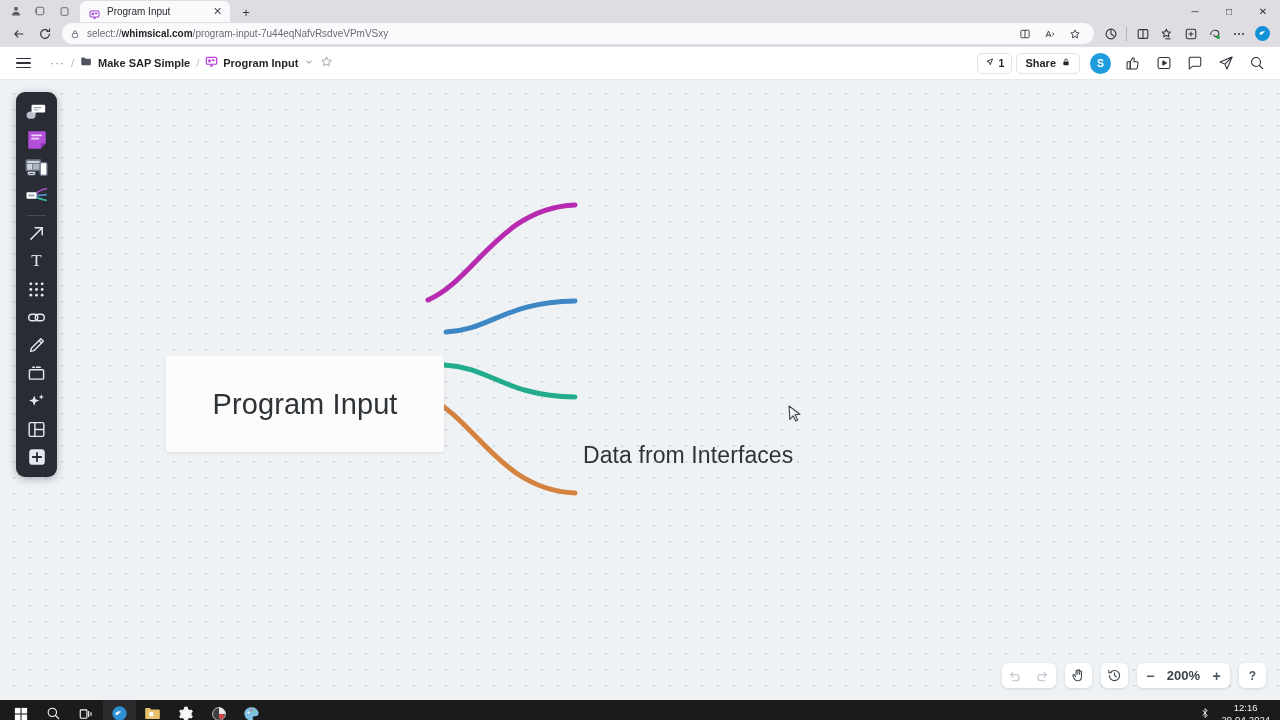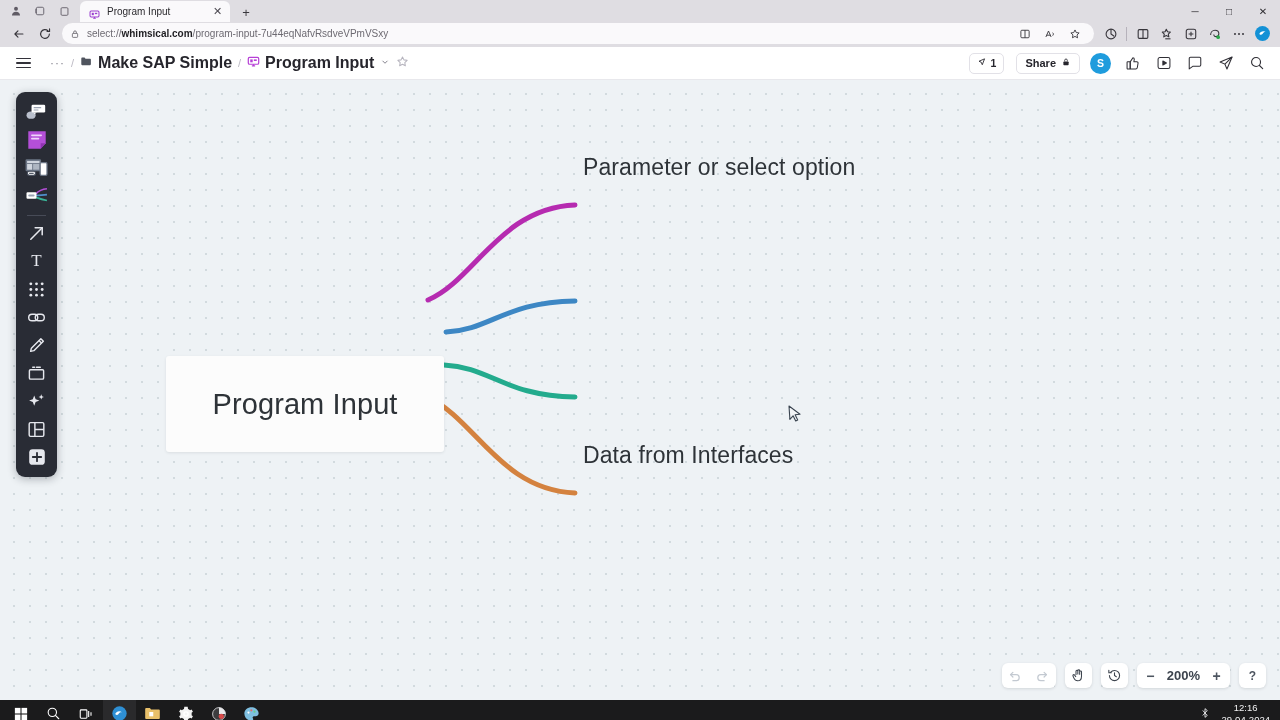--- a/index.html
+++ b/index.html
@@ -81,34 +81,34 @@
   }
   #hamburger {
     width: 26px; height: 26px; display: flex; flex-direction: column;
     justify-content: center; align-items: center; gap: 3px;
   }
   #hamburger span { width: 15px; height: 1.6px; background: #33323a; border-radius: 1px; }
   #breadcrumb { display: flex; align-items: center; gap: 6px; margin-left: 14px; }
   .bc-dots { color: #86848f; font-size: 12px; letter-spacing: 1px; }
   .bc-sep { color: #bcbac4; font-size: 11px; }
   .bc-item { display: flex; align-items: center; gap: 5px; }
-  .bc-label { font-size: 16px; color: #26252c; font-weight: 700; }
+  .bc-label { font-size: 11px; color: #26252c; font-weight: 700; }
   .bc-chev { color: #86848f; font-size: 9px; }
   .bc-star { color: #b6b4be; font-size: 12px; }
   #header-right { margin-left: auto; display: flex; align-items: center; gap: 4px; }
   #cursor-count {
     display: flex; align-items: center; gap: 4px;
     border: 1px solid #e2e1e7; border-radius: 5px;
     height: 21px; padding: 0 7px; font-size: 10.5px; color: #26252c; font-weight: 600;
   }
   #share-btn {
     display: flex; align-items: center; gap: 5px;
     border: 1px solid #e2e1e7; border-radius: 5px;
     height: 21px; padding: 0 8px; font-size: 11px;
-    color: #26252c; font-weight: 700; margin-left: 8px;
+    color: #26252c; font-weight: 700; margin-left: 0;
   }
   #avatar {
     width: 21px; height: 21px; border-radius: 50%;
     display: flex; align-items: center; justify-content: center;
     color: #fff; font-size: 10.5px; font-weight: 700; margin: 0 4px 0 6px;
   }
   .hdr-icon {
     width: 27px; height: 27px; display: flex; align-items: center;
     justify-content: center; color: #2f2e35;
   }
@@ -516,21 +516,20 @@
       <path id="branch-path-0" d="M428,220 C475,200 500,128 575,125" fill="none" stroke-width="5" stroke-linecap="round" stroke="#b62bb0"></path>
       <path id="branch-path-1" d="M446,252 C490,250 505,222 575,221" fill="none" stroke-width="5" stroke-linecap="round" stroke="#3d87c4"></path>
       <path id="branch-path-2" d="M444,285 C490,287 505,316 575,317" fill="none" stroke-width="5" stroke-linecap="round" stroke="#23ab8d"></path>
       <path id="branch-path-3" d="M427,317 C475,338 500,410 575,413" fill="none" stroke-width="5" stroke-linecap="round" stroke="#d4823f"></path>
     </svg>
 
     <div id="root-node">
       <span id="root-label">Program Input</span>
     </div>
 
-    <div class="branch-label" id="branch-label-0" style="left: 583px; top: 74px;">Parameter or select option</div>
     <div class="branch-label" id="branch-label-3" style="left: 583px; top: 362px;">Data from Interfaces</div>
   </div>
 
   <div id="mouse-cursor">
     <svg width="14" height="19" viewBox="0 0 14 19">
         <path d="M1 1l11 8.3-4.9.5 2.6 5.2-2 1-2.6-5.2-3.2 3.6z" fill="#f2f4f6" stroke="#3a4450" stroke-width="1.1" stroke-linejoin="round"></path>
       </svg>
   </div>
 
   <div id="bottom-bar">

